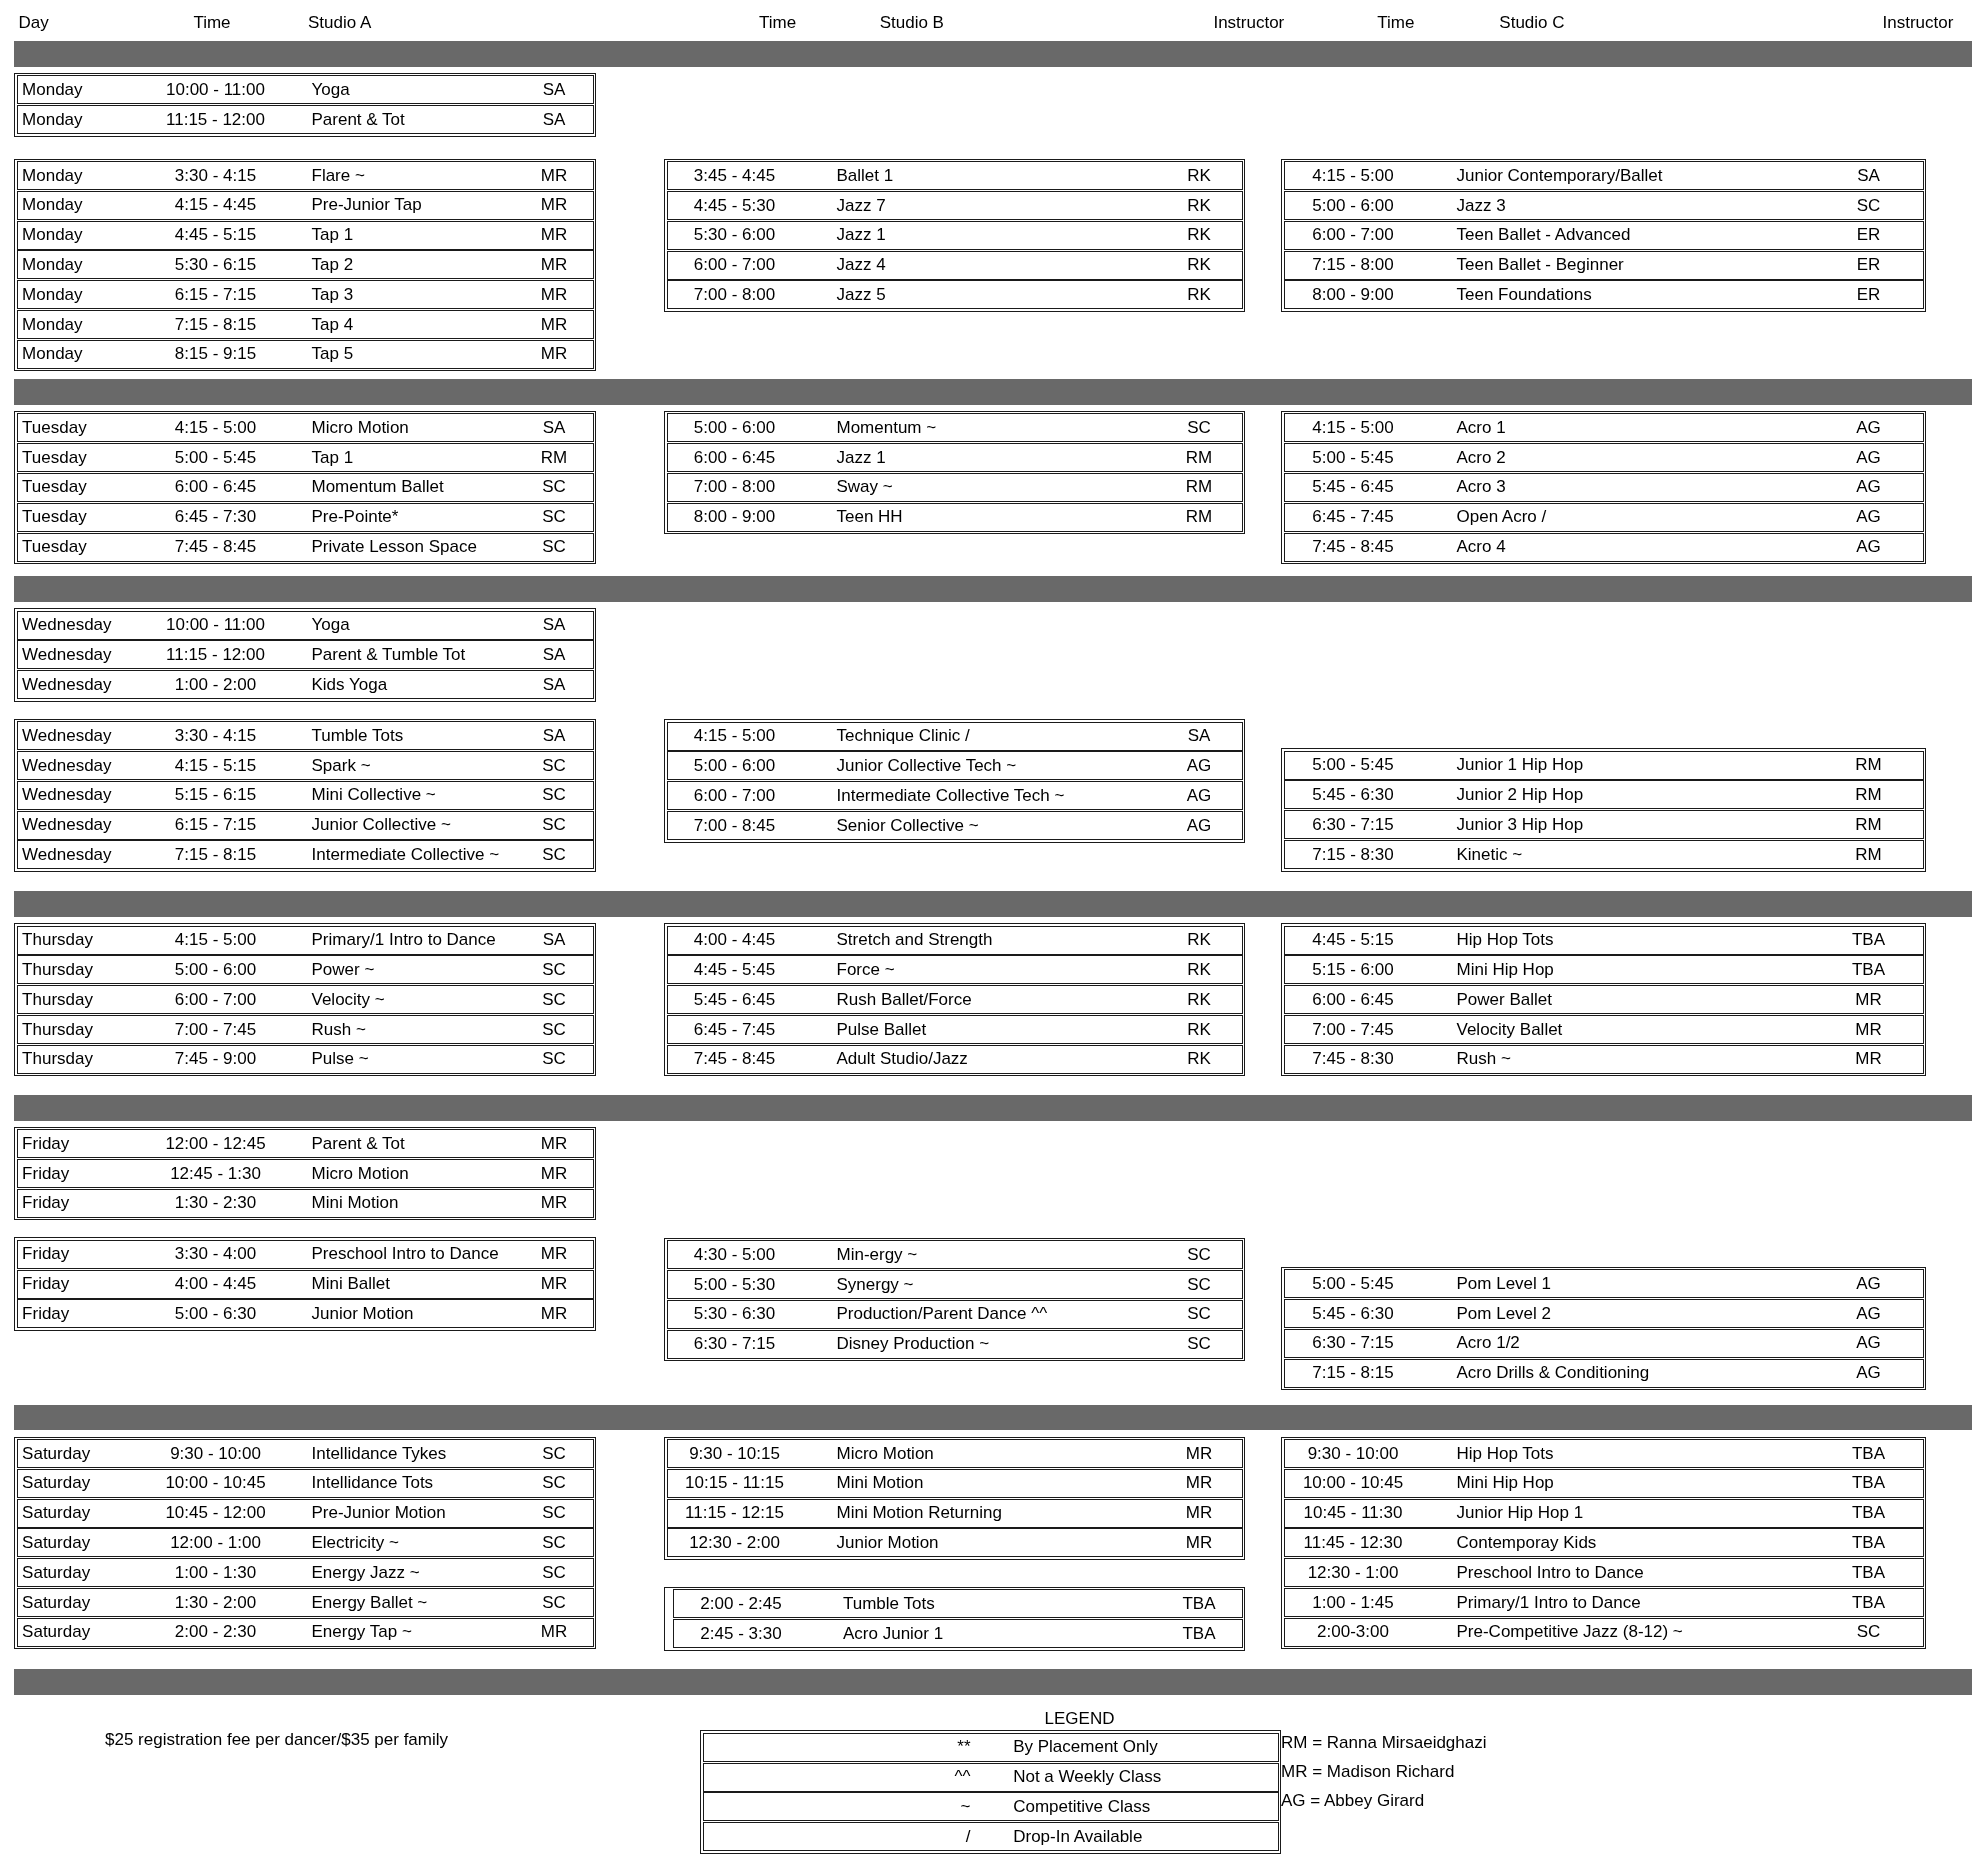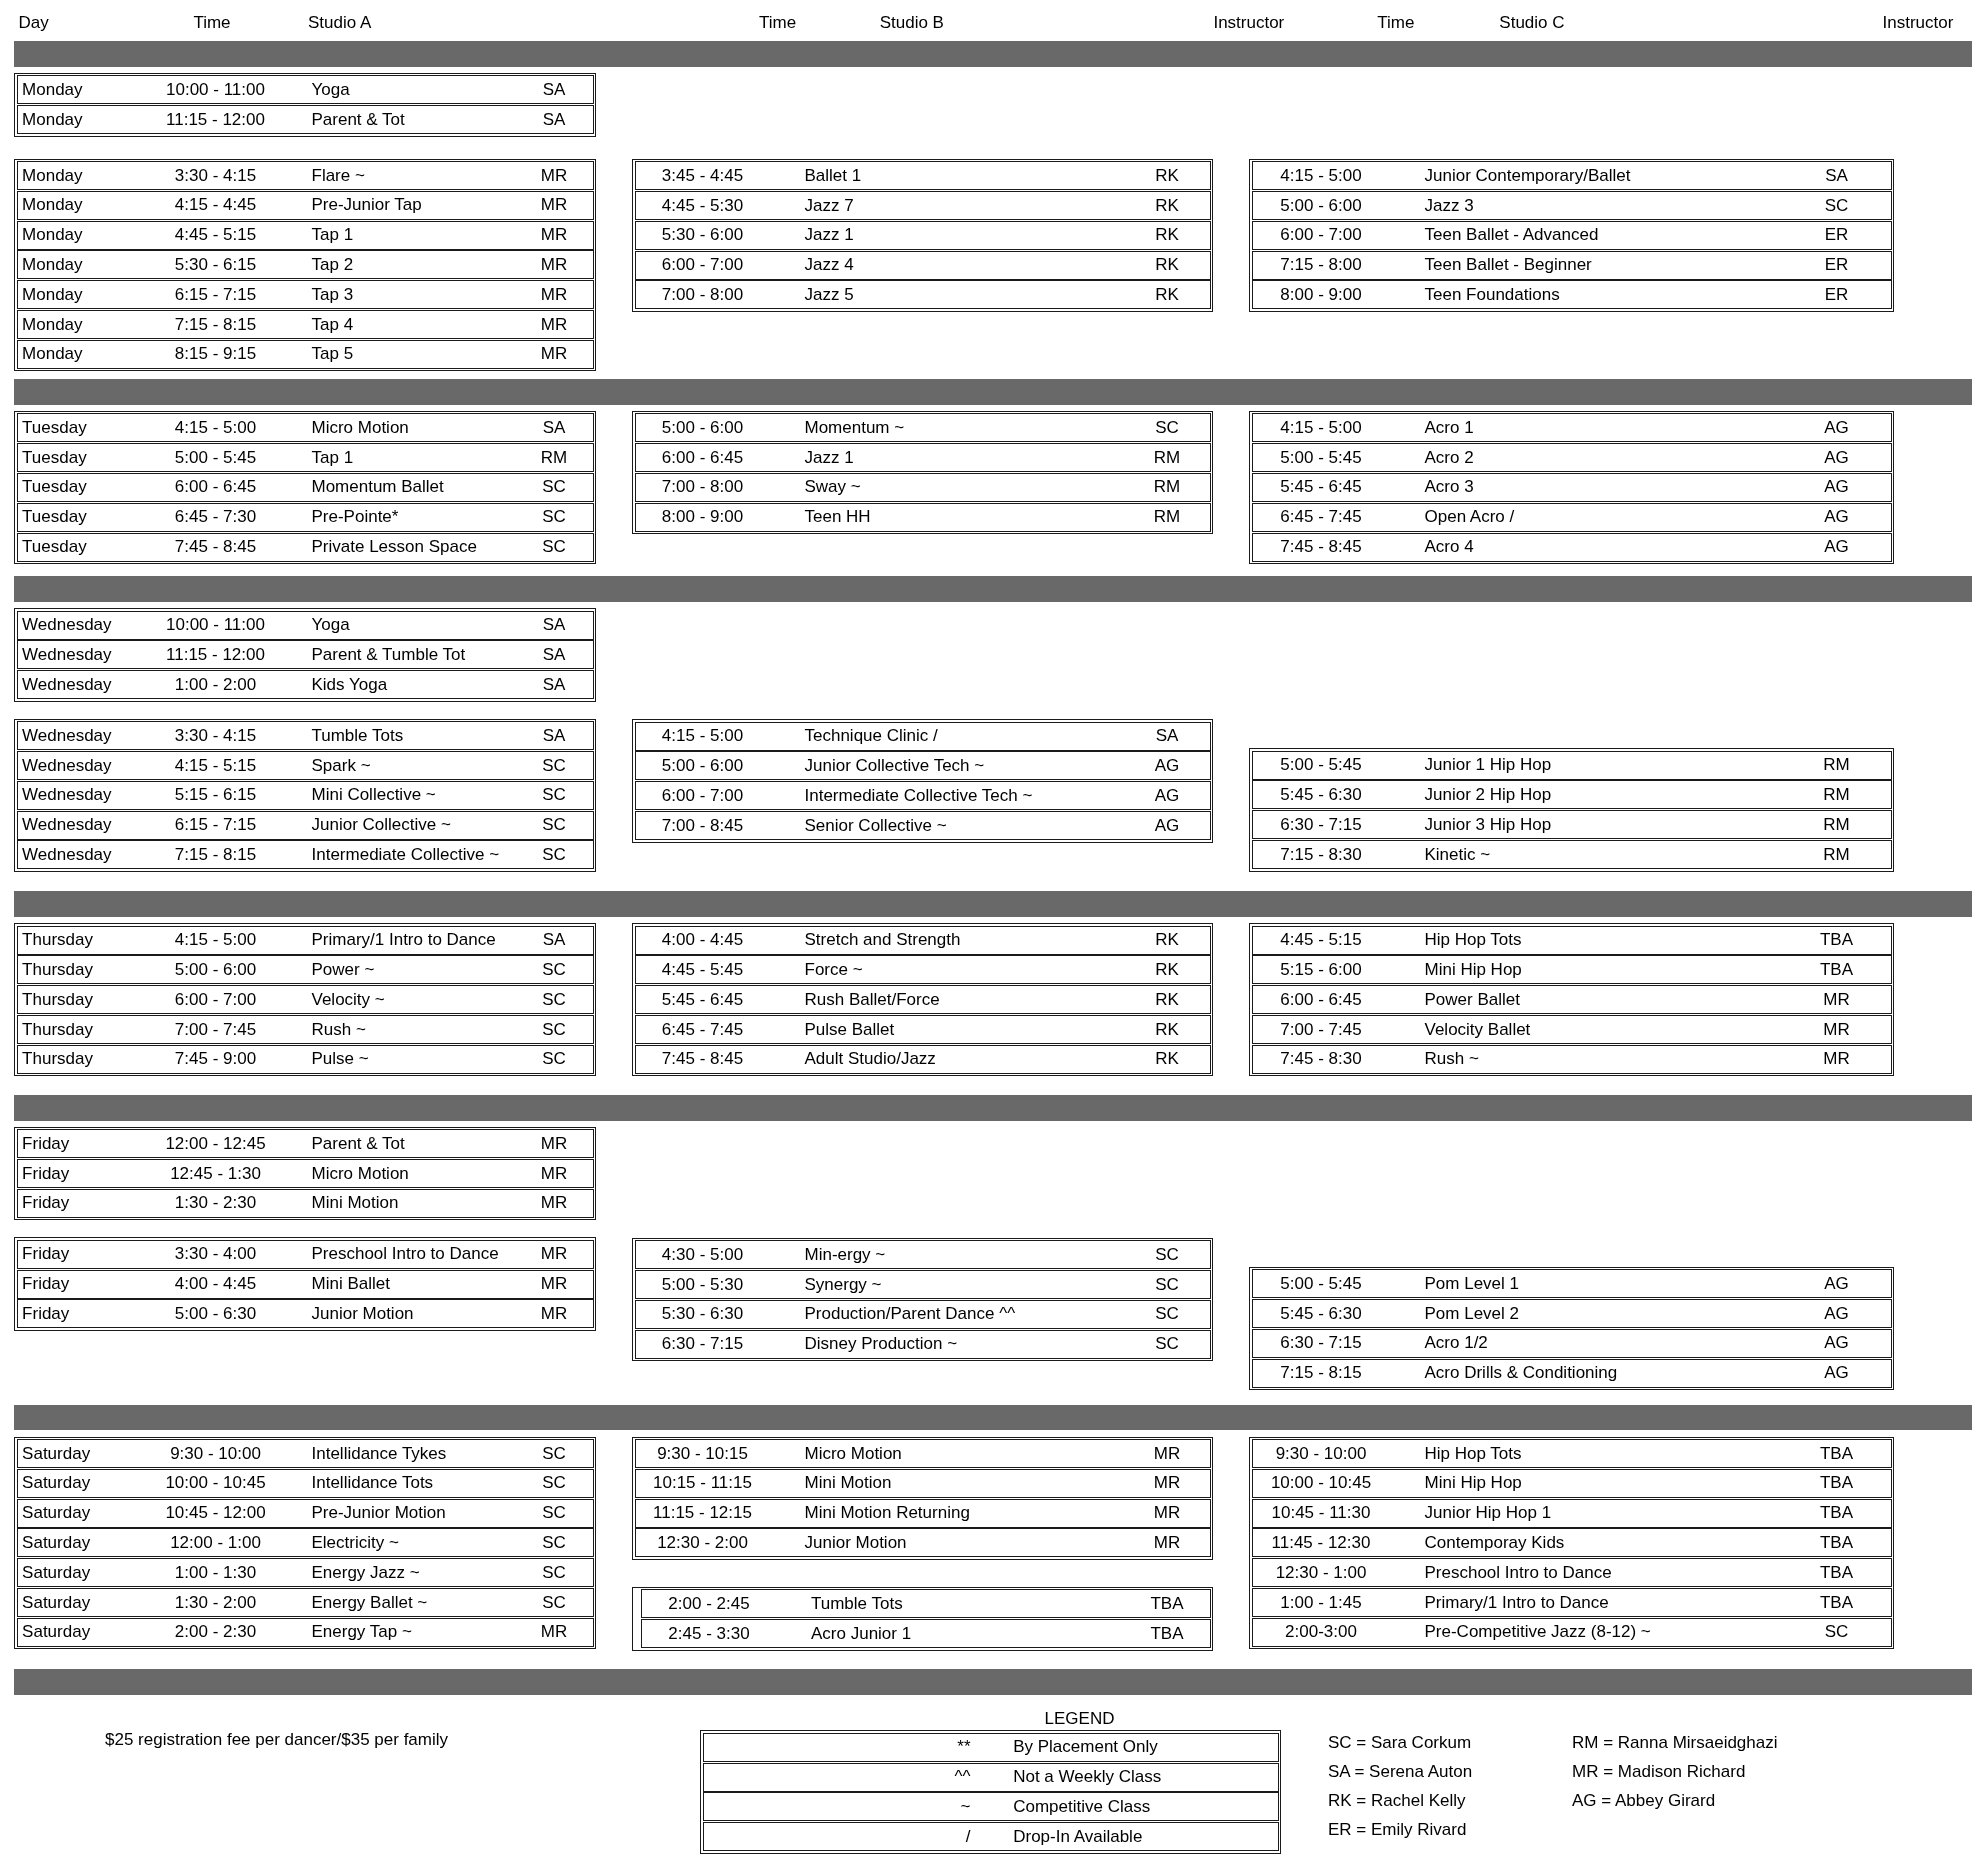--- a/index.html
+++ b/index.html
@@ -25,21 +25,21 @@
   .h-studio-b { flex:1; padding-left:35px; }
   .h-instr-b { width:85px; text-align:center; }
   .h-time-c { width:137px; text-align:center; }
   .h-studio-c { flex:1; padding-left:35px; }
   .h-instr-c { width:108px; text-align:center; }
 
   
   .day-bar { height:25.6px; background:#696969; }
   .band { display:flex; align-items:flex-start; margin-top:6.2px; }
   .col { }
-  .col-a { width:582px; margin-right:36px; }
+  .col-a { width:582px; margin-right:68px; }
   .col-b { width:581px; margin-right:36px; }
   .col-c { width:645px; }
 
   .box { border:1.5px solid #1a1a1a; padding:1.5px; background:#fff; }
   .row { display:flex; align-items:center; height:29px; border:1.5px solid #1a1a1a; margin-bottom:0.8px; background:#fff; }
   .row:last-child { margin-bottom:0; }
 
   .cell-day { width:133px; padding-left:4.6px; }
   .col-a .cell-time { width:130px; text-align:center; }
   .col-b .cell-time { width:134px; text-align:center; }
@@ -756,26 +756,20 @@
         <div class="row">
           <div class="cell-sym">~</div>
           <div class="cell-meaning">Competitive Class</div>
         </div>
         <div class="row">
           <div class="cell-sym">/</div>
           <div class="cell-meaning">Drop-In Available</div>
         </div>
       </div>
     </div>
-    <div class="instr-col instr-col1">
-      <div class="instr-line">SC = Sara Corkum</div>
-      <div class="instr-line">SA = Serena Auton</div>
-      <div class="instr-line">RK = Rachel Kelly</div>
-      <div class="instr-line">ER = Emily Rivard</div>
-    </div>
     <div class="instr-col instr-col2">
       <div class="instr-line">RM = Ranna Mirsaeidghazi</div>
       <div class="instr-line">MR = Madison Richard</div>
       <div class="instr-line">AG = Abbey Girard</div>
     </div>
   </div>
 
 </div>
 
 

